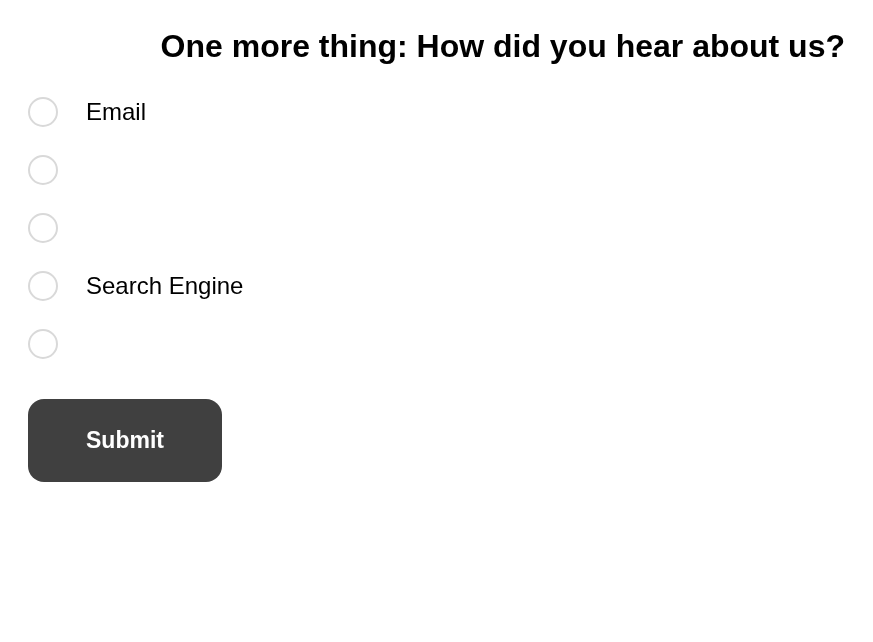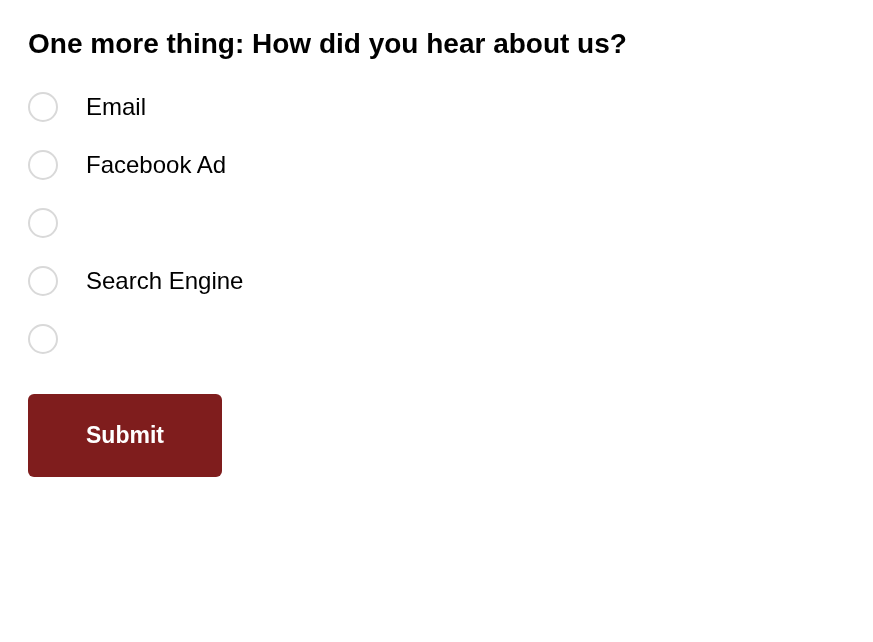--- a/index.html
+++ b/index.html
@@ -8,24 +8,25 @@
       box-sizing: border-box;
     }
     body {
       font-family: -apple-system, BlinkMacSystemFont, "Segoe UI", Helvetica, Arial, sans-serif;
       background: #ffffff;
       padding: 28px;
       width: 873px;
       color: #000;
     }
     .question {
-      font-size: 28px;
+      font-size: 32px;
       font-weight: 700;
       color: #000;
       margin-bottom: 32px;
+      text-align: right;
     }
     .options {
       display: flex;
       flex-direction: column;
       gap: 28px;
       margin-bottom: 40px;
     }
     .option {
       display: flex;
       align-items: center;
@@ -43,45 +44,44 @@
       -webkit-appearance: none;
       cursor: pointer;
       display: inline-block;
     }
     .option-label {
       font-size: 24px;
       font-weight: 400;
       color: #000;
     }
     .submit-btn {
-      background: #7f1d1d;
+      background: #404040;
       color: #fff;
       font-size: 23px;
       font-weight: 700;
       border: none;
-      border-radius: 6px;
+      border-radius: 16px;
       padding: 28px 58px;
       cursor: pointer;
     }
   </style>
 </head>
 <body>
 
 
 
 <h1 class="question">One more thing: How did you hear about us?</h1>
 
 <div class="options">
   <label class="option">
     <input type="radio" name="hear" class="radio" style="">
     <span class="option-label">Email</span>
   </label>
   <label class="option">
     <input type="radio" name="hear" class="radio" style="">
-    <span class="option-label">Facebook Ad</span>
   </label>
   <label class="option">
     <input type="radio" name="hear" class="radio" style="">
   </label>
   <label class="option">
     <input type="radio" name="hear" class="radio" style="">
     <span class="option-label">Search Engine</span>
   </label>
   <label class="option">
     <input type="radio" name="hear" class="radio" style="">

